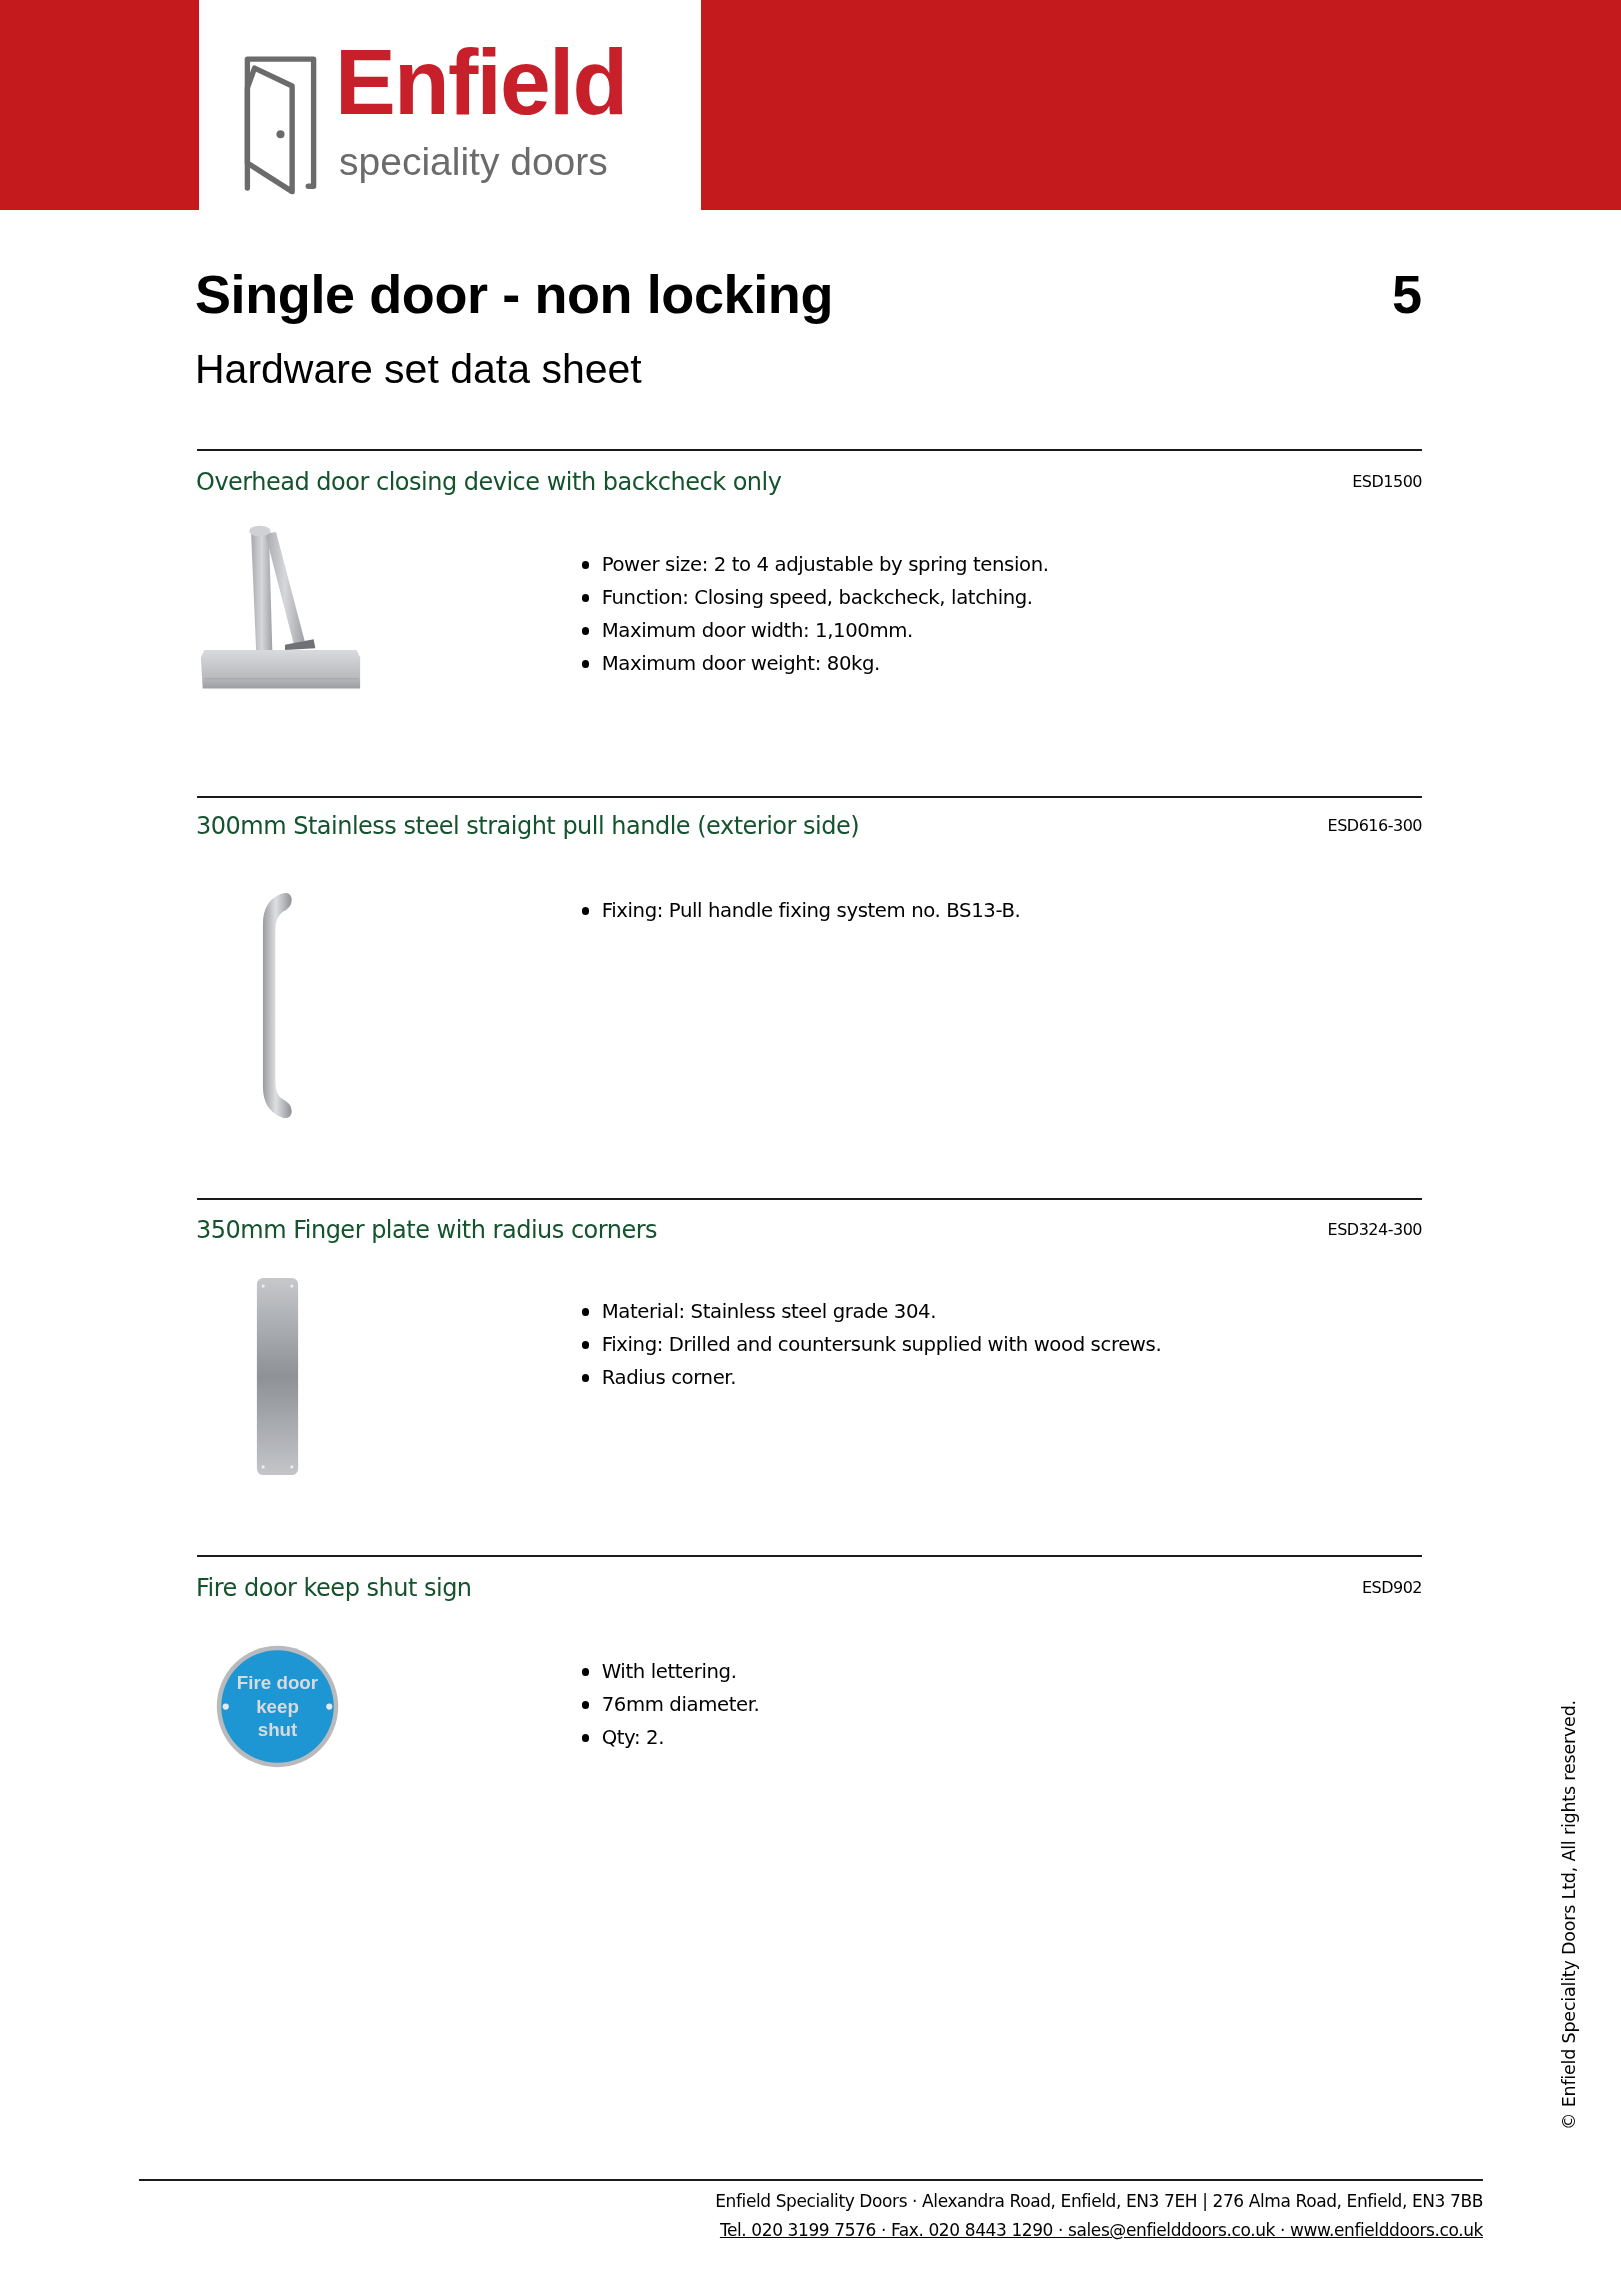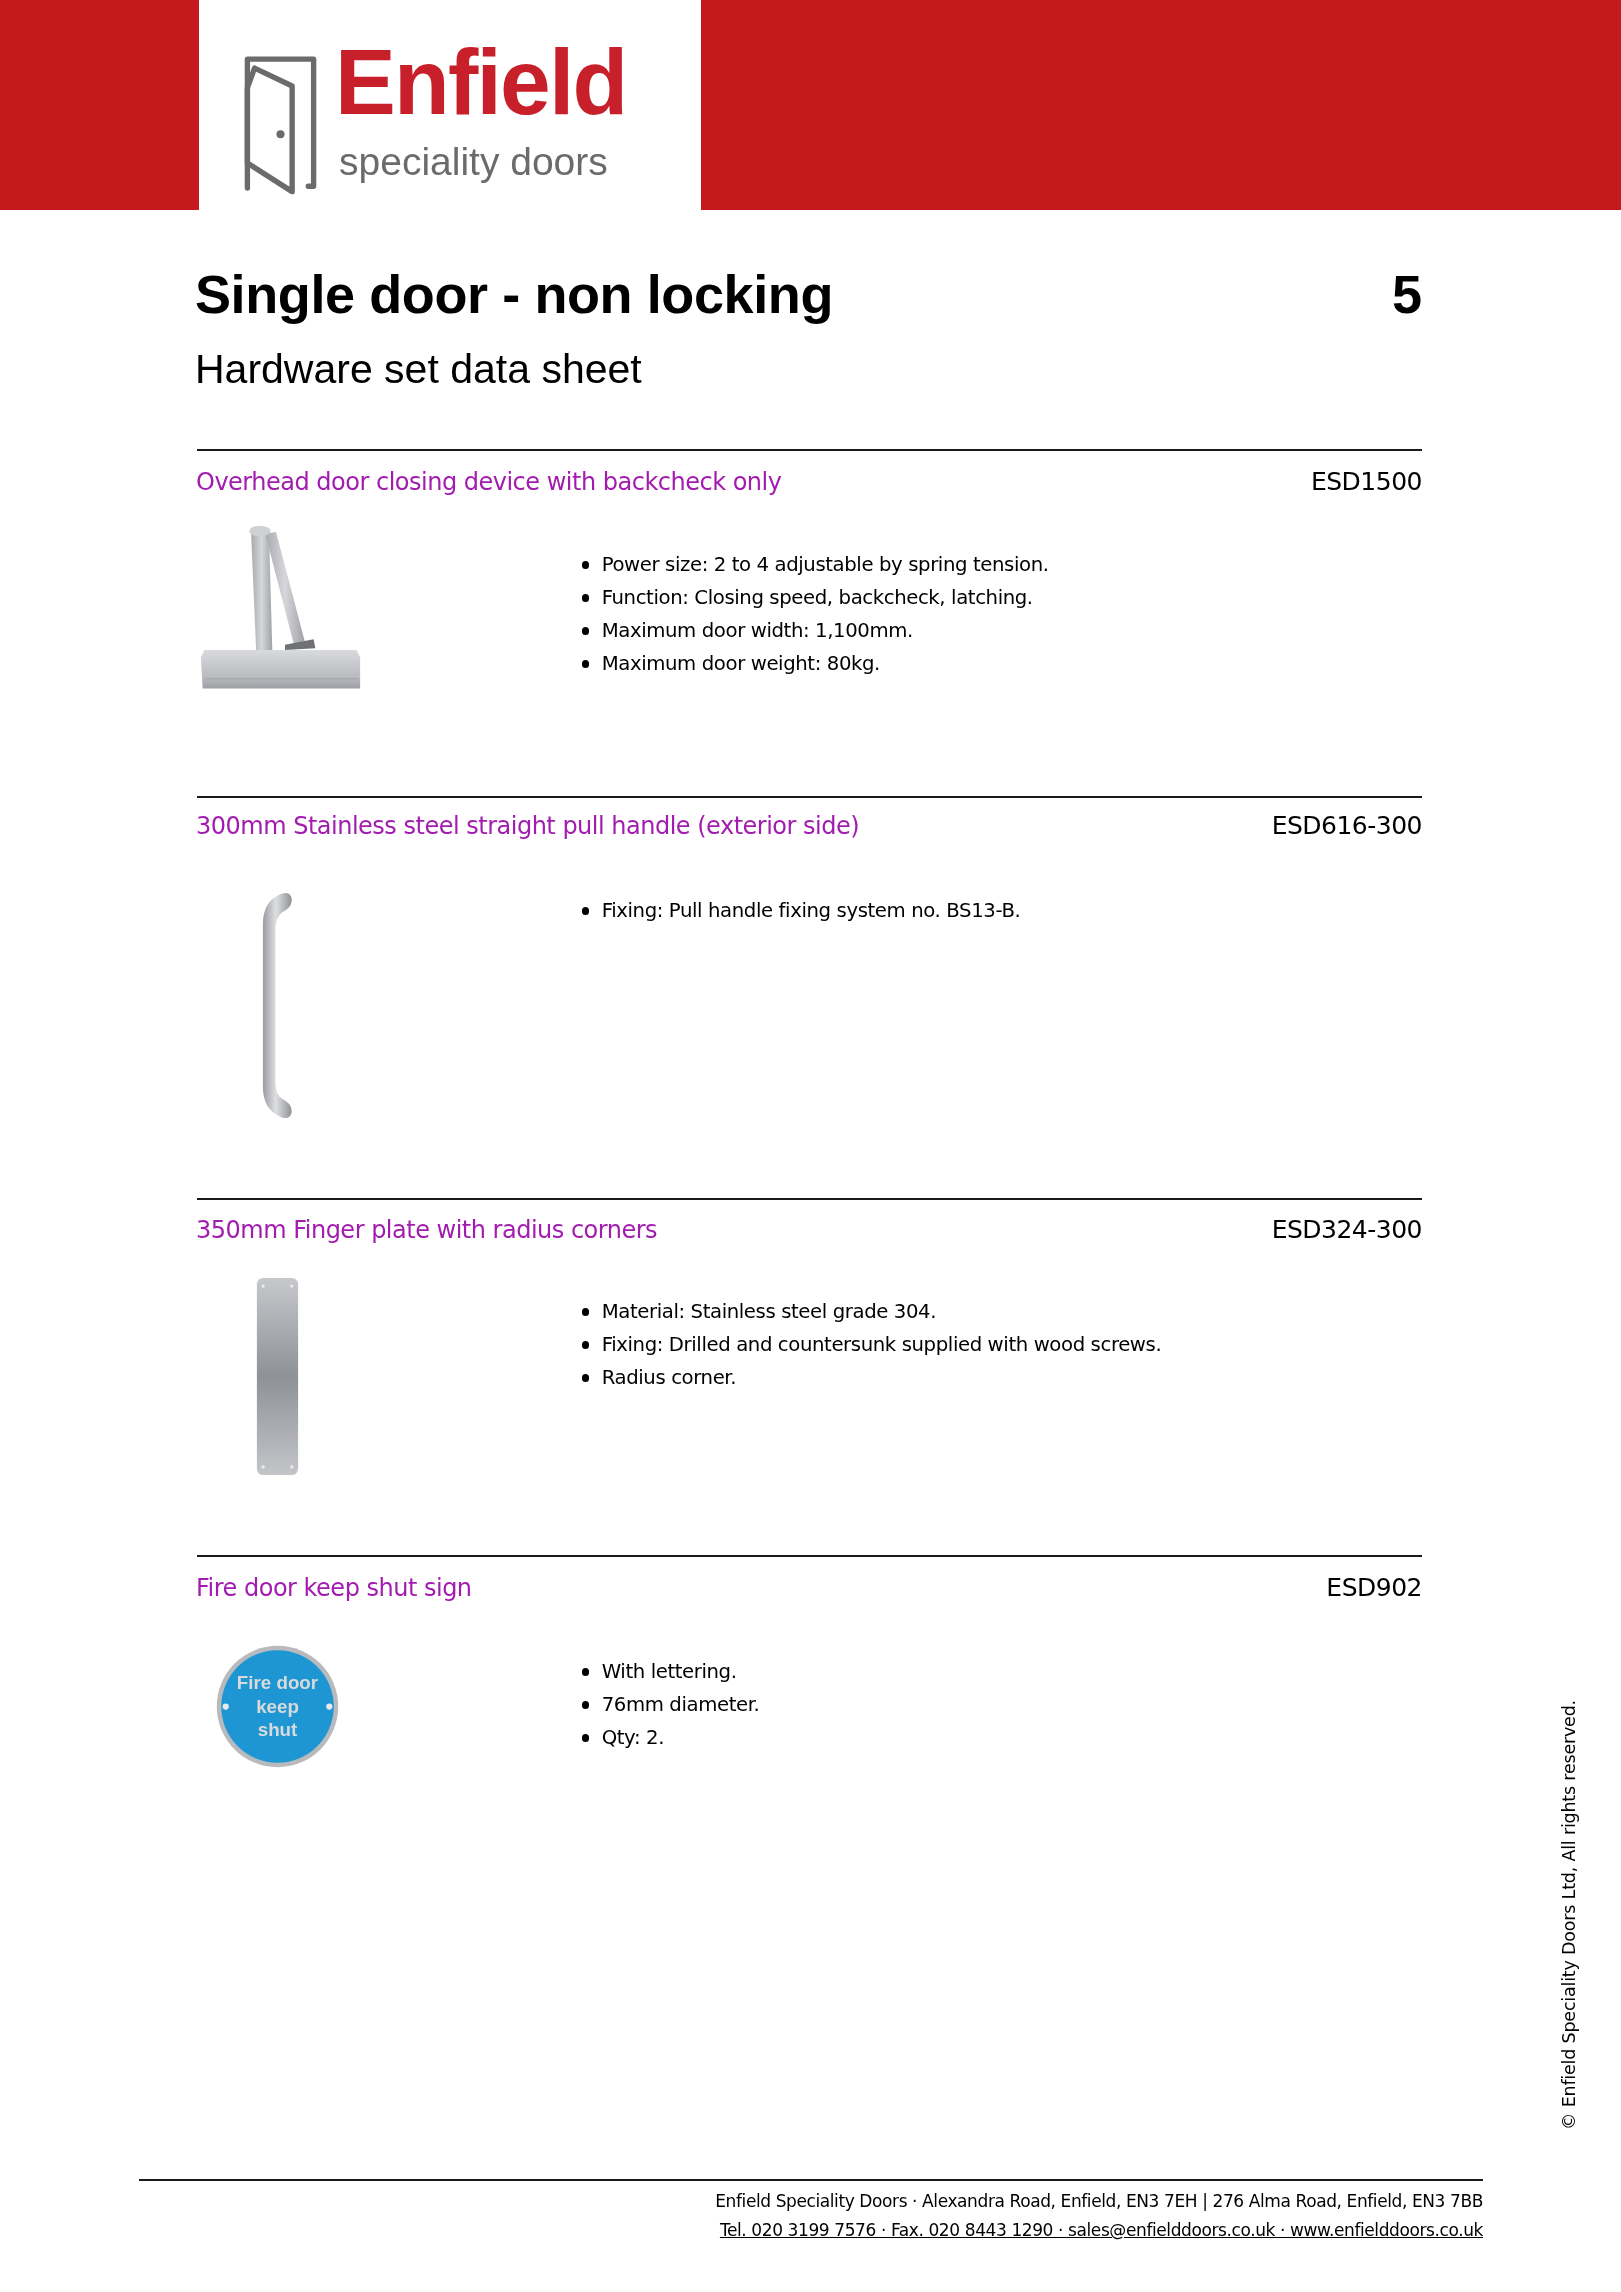--- a/index.html
+++ b/index.html
@@ -11,22 +11,22 @@
   .logo-word { left:335px; top:36px; font-family:"Liberation Sans", sans-serif; font-weight:bold;
                font-size:93px; color:#C8202A; letter-spacing:-1.8px; line-height:1; transform:scaleX(0.98); transform-origin:left top; }
   .logo-tag { left:339px; top:142px; font-family:"Liberation Sans", sans-serif; font-size:39px; color:#6b6b6b; line-height:1; letter-spacing:0px; }
   .door-icon { left:240px; top:52px; width:81px; height:145px; }
 
   .title { left:195px; top:262px; font-family:"Liberation Sans", sans-serif; font-weight:bold; font-size:54px; line-height:64px; color:#000; letter-spacing:-0.4px; white-space:nowrap; }
   .page-num { right:199px; top:262px; font-family:"Liberation Sans", sans-serif; font-weight:bold; font-size:54px; line-height:64px; color:#000; }
   .subtitle { left:195px; top:344px; font-family:"Liberation Sans", sans-serif; font-size:41px; line-height:50px; color:#000; white-space:nowrap; }
 
   .rule { left:197px; width:1225px; height:1.8px; background:#1a1a1a; }
-  .item-name { left:196px; font-family:"DejaVu Sans", sans-serif; font-size:24px; line-height:30px; color:#a21caf; white-space:nowrap; letter-spacing:-0.5px; }
-  .item-code { right:199px; font-family:"DejaVu Sans", sans-serif; font-size:25px; line-height:30px; color:#000; white-space:nowrap; letter-spacing:-0.5px; }
+  .item-name { left:196px; font-family:"DejaVu Sans", sans-serif; font-size:24px; line-height:30px; color:#14532d; white-space:nowrap; letter-spacing:-0.5px; }
+  .item-code { right:199px; font-family:"DejaVu Sans", sans-serif; font-size:16px; line-height:30px; color:#000; white-space:nowrap; letter-spacing:-0.5px; }
 
   ul.specs { position:absolute; left:570px; margin:12px; padding:0; list-style:none; }
   ul.specs li { position:relative; padding-left:19.7px; font-family:"DejaVu Sans", sans-serif; font-size:19.7px; line-height:33px; color:#000; white-space:nowrap; letter-spacing:-0.4px; }
   ul.specs li::before { content:""; position:absolute; left:0; top:13.4px; width:7.2px; height:7.2px; border-radius:50%; background:#000; }
 
   .footer-rule { left:139px; top:2179px; width:1344px; height:1.8px; background:#1a1a1a; }
   .footer-line { left:139px; width:1344px; text-align:right; font-family:"DejaVu Sans", sans-serif; font-size:17px; line-height:27px; color:#000; white-space:nowrap; letter-spacing:-0.4px; }
   .copyright { left:1569px; top:2130px; transform-origin:left top; transform:rotate(-90deg); font-family:"DejaVu Sans", sans-serif; font-size:17.5px; line-height:18px; color:#000; white-space:nowrap; letter-spacing:-0.2px; margin-left:-9px; }
 </style>
 </head>

